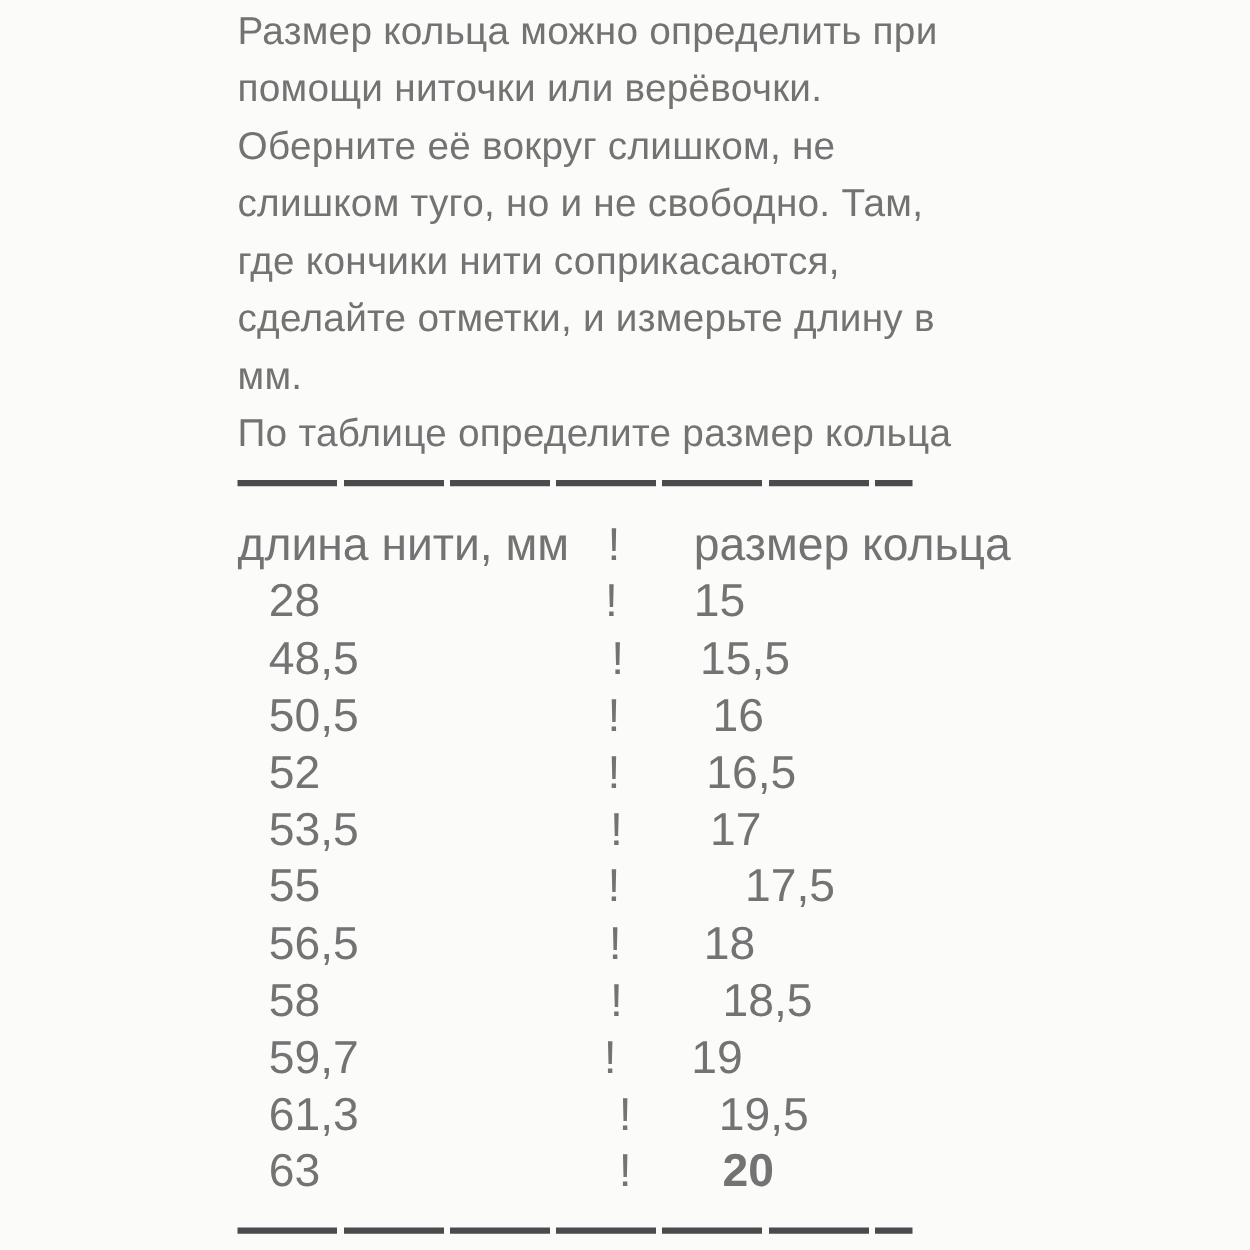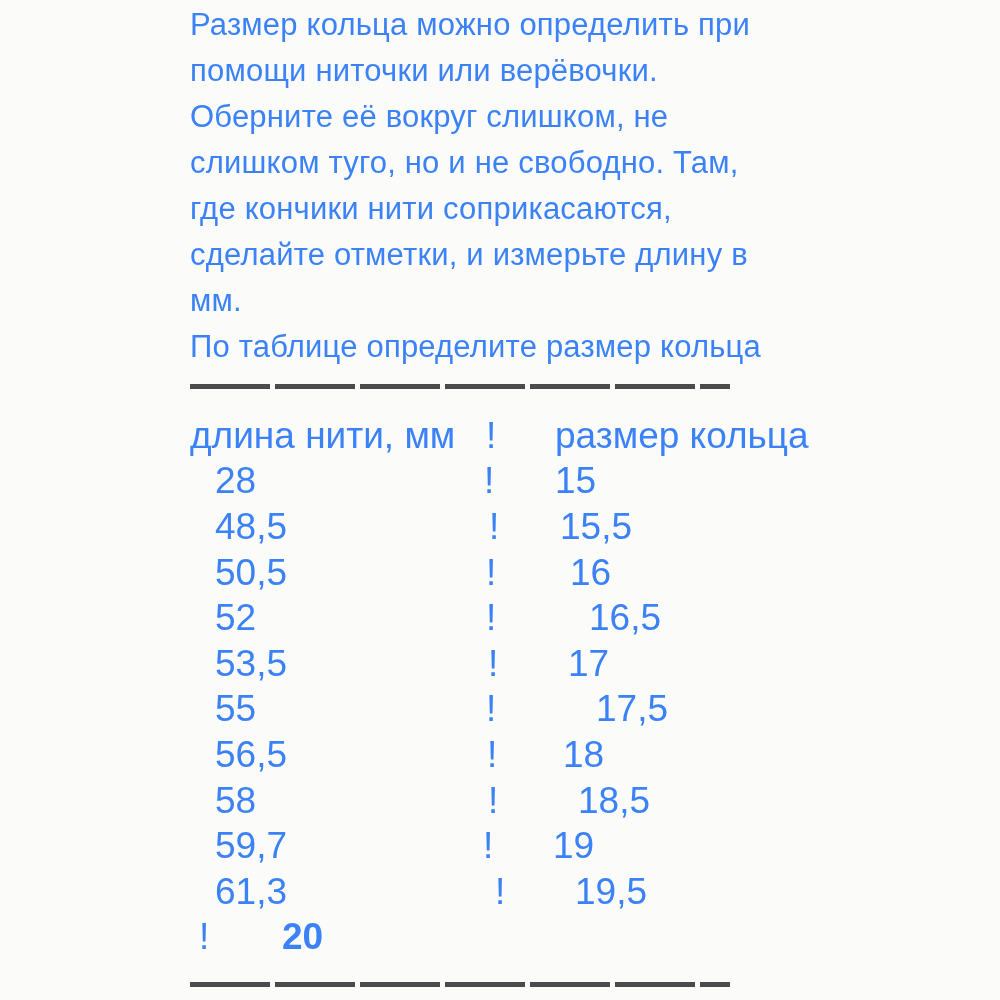--- a/index.html
+++ b/index.html
@@ -1,21 +1,21 @@
 <!DOCTYPE html>
 <html><head>
 <meta charset="utf-8">
 <style>
   html, body { margin: 0; padding: 0; }
   .page {
     position: relative;
     width: 1000px;
     height: 1000px;
     background: #fbfbfa;
-    color: #3b82f6;
+    color: #737373;
     font-family: "Liberation Sans", sans-serif;
     padding: 2px 0 0 190px;
     box-sizing: border-box;
     overflow: hidden;
   }
   .para .line {
     font-size: 31px;
     line-height: 46px;
     white-space: nowrap;
     letter-spacing: 0.2px;
@@ -35,21 +35,21 @@
     white-space: nowrap;
   }
   .c1 { width: 296px; box-sizing: border-box; }
   .c2 { width: 69px; }
   .c3 { }
   .rows .c1 { padding-left: 25px; }
   
   .rows .trow:nth-child(1)  .c2 { transform: translateX(-2px); }
   .rows .trow:nth-child(2)  .c2 { transform: translateX(3px); }  .rows .trow:nth-child(2)  .c3 { transform: translateX(5px); }
   .rows .trow:nth-child(3)  .c3 { transform: translateX(15px); }
-  .rows .trow:nth-child(4)  .c3 { transform: translateX(10px); margin-left: 24px; }
+  .rows .trow:nth-child(4)  .c3 { transform: translateX(10px); }
   .rows .trow:nth-child(5)  .c2 { transform: translateX(2px); }  .rows .trow:nth-child(5)  .c3 { transform: translateX(13px); }
   .rows .trow:nth-child(6)  .c3 { transform: translateX(5px); margin-left: 36px; }
   .rows .trow:nth-child(7)  .c2 { transform: translateX(1px); }  .rows .trow:nth-child(7)  .c3 { transform: translateX(8px); }
   .rows .trow:nth-child(8)  .c2 { transform: translateX(2px); }  .rows .trow:nth-child(8)  .c3 { transform: translateX(23px); }
   .rows .trow:nth-child(9)  .c2 { transform: translateX(-3px); } .rows .trow:nth-child(9)  .c3 { transform: translateX(-2px); }
   .rows .trow:nth-child(10) .c2 { transform: translateX(9px); }  .rows .trow:nth-child(10) .c3 { transform: translateX(20px); }
   .rows .trow:nth-child(11) .c2 { transform: translateX(9px); }  .rows .trow:nth-child(11) .c3 { transform: translateX(23px); font-weight: bold; }
 </style>
 </head>
 <body>
@@ -122,20 +122,21 @@
         <div class="c1">59,7</div>
         <div class="c2">!</div>
         <div class="c3">19</div>
       </div>
       <div class="trow">
         <div class="c1">61,3</div>
         <div class="c2">!</div>
         <div class="c3">19,5</div>
       </div>
       <div class="trow">
+        <div class="c1">63</div>
         <div class="c2">!</div>
         <div class="c3">20</div>
       </div>
     </div>
   </div>
 
   <div class="divider bottom"></div>
 
 </div>
 

